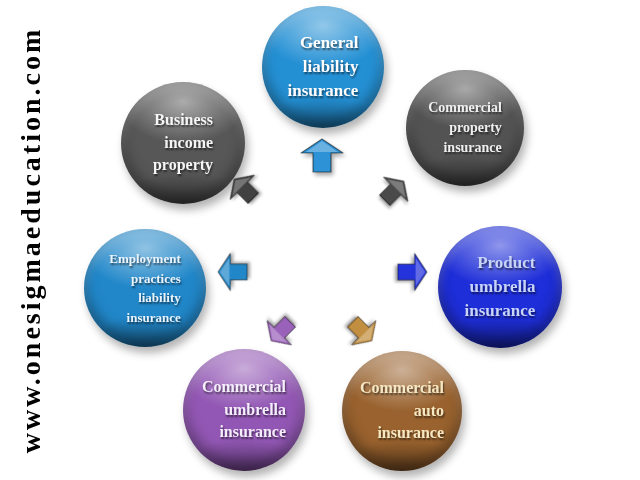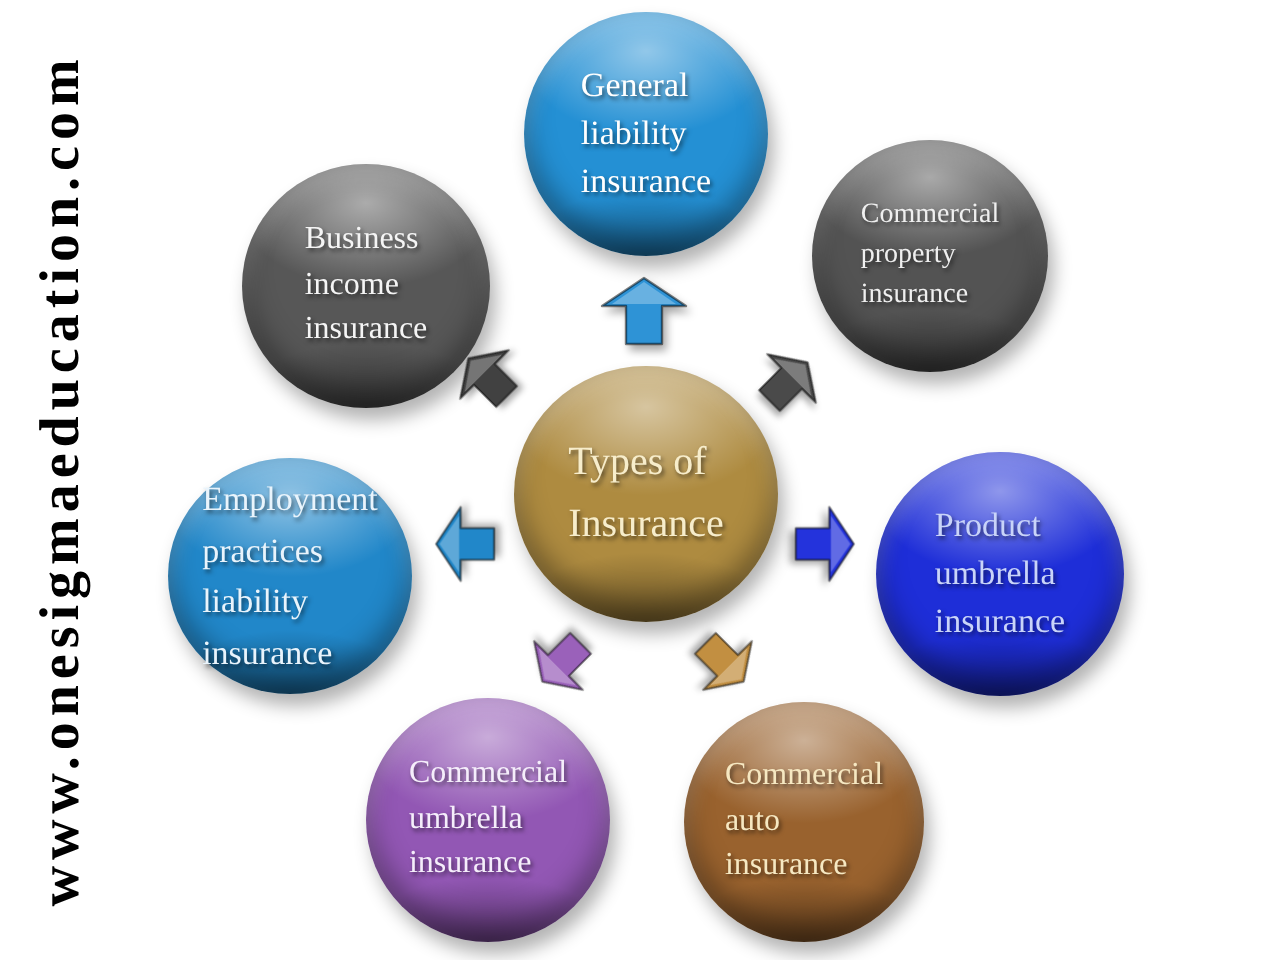--- a/index.html
+++ b/index.html
@@ -30,39 +30,39 @@
     white-space: nowrap;
   }
 
   
   .node {
     position: absolute;
     border-radius: 50%;
     display: flex;
     align-items: center;
     justify-content: center;
-    text-align: left;
+    text-align: right;
     white-space: pre-line;
-    font-weight: normal;
+    font-weight: bold;
     line-height: 1.42;
     z-index: 1;
     background-image:
       radial-gradient(ellipse 72% 48% at 50% 16%, rgba(255,255,255,0.50), rgba(255,255,255,0) 72%),
       radial-gradient(ellipse 95% 60% at 50% 110%, rgba(0,0,0,0.55), rgba(0,0,0,0) 62%);
     box-shadow:
       inset 0 -9px 14px rgba(0,0,0,0.38),
       inset 0 7px 10px rgba(255,255,255,0.22),
       3px 6px 9px rgba(0,0,0,0.30);
     text-shadow: 1px 1.5px 2px rgba(0,0,0,0.55);
   }
   .n-top      { left: 262px; top: 6px;   width: 122px; height: 122px; font-size: 17px; }
   .n-topleft  { left: 121px; top: 82px;  width: 124px; height: 122px; font-size: 16px; }
   .n-topright { left: 406px; top: 70px;  width: 118px; height: 116px; font-size: 14px; }
   .n-center   { left: 257px; top: 183px; width: 132px; height: 128px; font-size: 20px; line-height: 1.55; }
-  .n-left     { left: 84px;  top: 229px; width: 122px; height: 118px; font-size: 17px; line-height: 1.5; }
+  .n-left     { left: 84px;  top: 229px; width: 122px; height: 118px; font-size: 13px; line-height: 1.5; }
   .n-right    { left: 438px; top: 226px; width: 124px; height: 122px; font-size: 17px; }
   .n-botleft  { left: 183px; top: 349px; width: 122px; height: 122px; font-size: 16px; }
   .n-botright { left: 342px; top: 351px; width: 120px; height: 120px; font-size: 16px; }
 
   
   .arrow {
     position: absolute;
     width: 46px;
     height: 36px;
     z-index: 2;
@@ -78,30 +78,28 @@
   .arrow polygon.body  { stroke: rgba(0,0,0,0.50); stroke-width: 1.2; stroke-linejoin: round; }
   .arrow polygon.gloss { fill: rgba(255,255,255,0.28); }
 </style>
 </head>
 <body>
 
 <div class="stage">
 
   <div class="watermark">www.onesigmaeducation.com</div>
 
-  <div class="node n-center" style="background-color: rgb(174, 139, 64); color: rgb(247, 237, 203);">Types of
-Insurance</div>
 
   <div class="node n-top" style="background-color: rgb(36, 144, 212); color: rgb(255, 255, 255);">General
 liability
 insurance</div>
 
   <div class="node n-topleft" style="background-color: rgb(87, 87, 87); color: rgb(245, 245, 245);">Business
 income
-insurance</div>
+property</div>
 
   <div class="node n-topright" style="background-color: rgb(83, 83, 83); color: rgb(239, 239, 239);">Commercial
 property
 insurance</div>
 
   <div class="node n-left" style="background-color: rgb(33, 135, 201); color: rgb(233, 244, 252);">Employment
 practices
 liability
 insurance</div>
 

